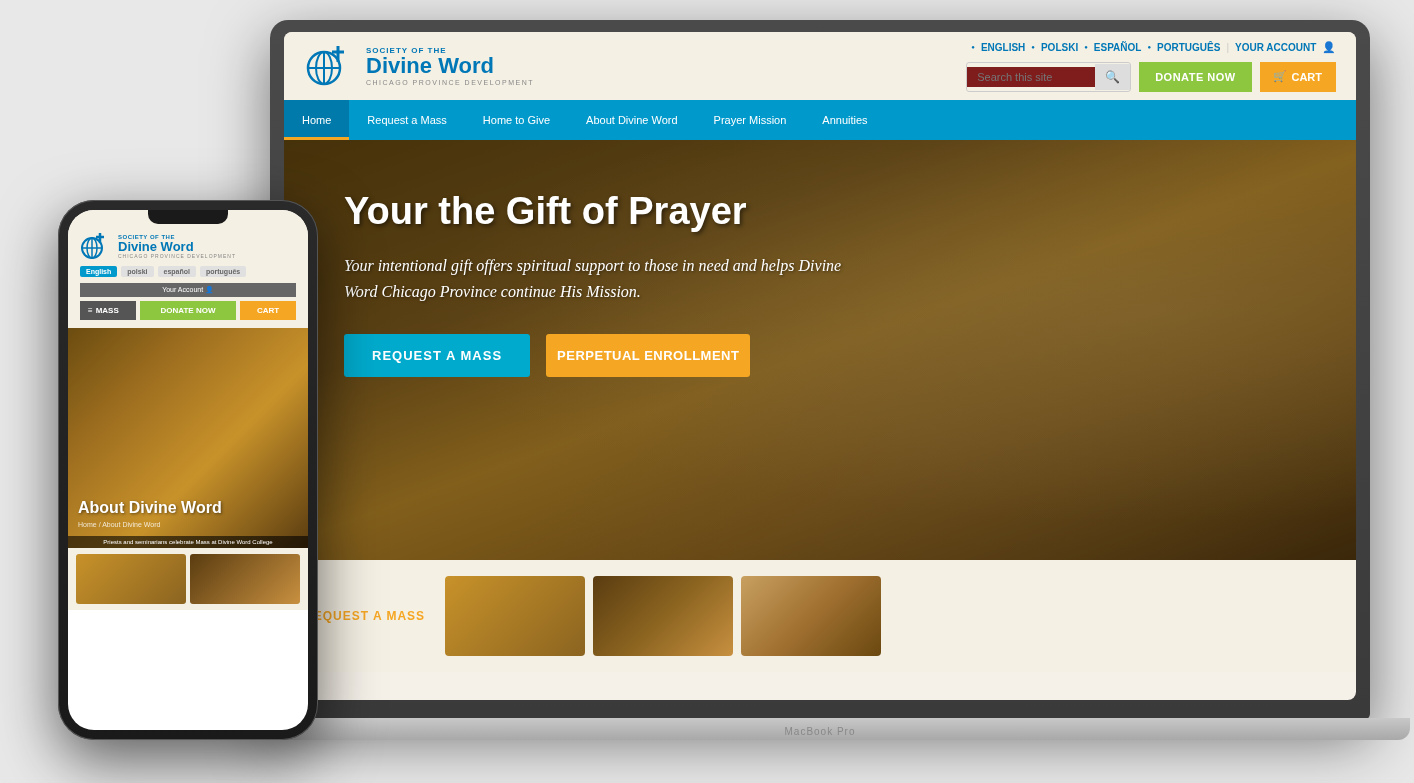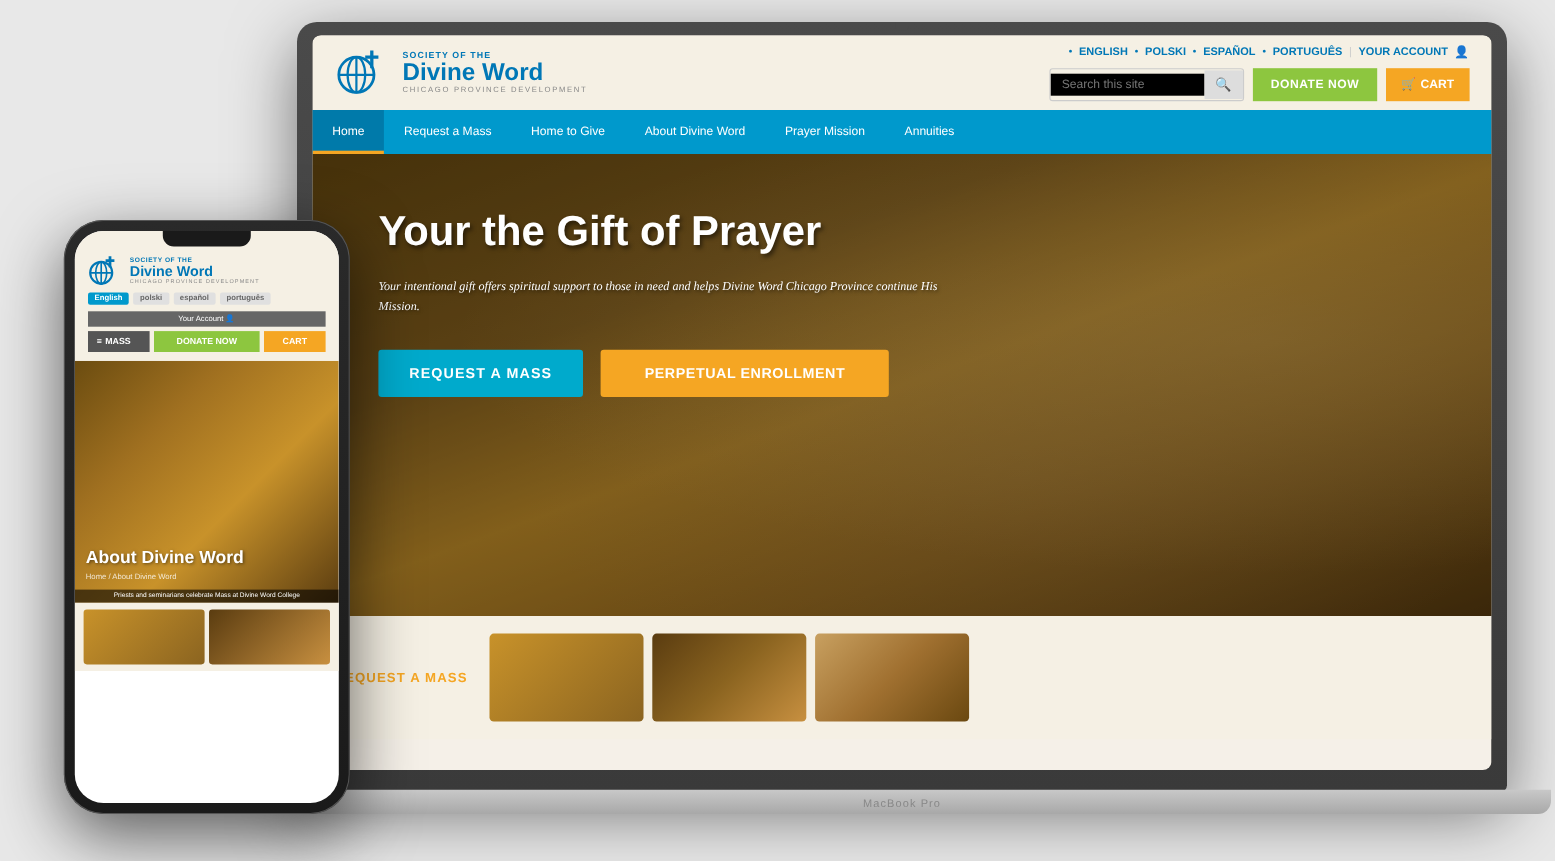--- a/index.html
+++ b/index.html
@@ -186,22 +186,22 @@
       border-radius: 3px;
       overflow: hidden;
       height: 30px;
     }
 
     .search-input {
       padding: 4px 10px;
       border: none;
       outline: none;
       font-size: 11px;
-      width: 140px;
-      background: #000000;
+      width: 128px;
+      background: #7f1d1d;
       color: #999;
     }
 
     .search-btn {
       background: #ddd;
       border: none;
       padding: 6px 10px;
       cursor: pointer;
       font-size: 12px;
       color: #555;
@@ -302,21 +302,21 @@
 
     .hero-title {
       font-size: 38px;
       font-weight: bold;
       color: white;
       margin-bottom: 20px;
       text-shadow: 2px 2px 4px rgba(0,0,0,0.5);
     }
 
     .hero-subtitle {
-      font-size: 11px;
+      font-size: 16px;
       color: white;
       line-height: 1.6;
       margin-bottom: 30px;
       font-style: italic;
       text-shadow: 1px 1px 3px rgba(0,0,0,0.5);
       font-family: Georgia, serif;
     }
 
     .hero-buttons {
       display: flex;
@@ -332,21 +332,21 @@
       font-size: 13px;
       cursor: pointer;
       letter-spacing: 1px;
       border-radius: 3px;
     }
 
     .btn-perpetual {
       background: #f5a623;
       color: white;
       border: none;
-      padding: 14px 40px;
+      padding: 14px 11px;
       font-weight: bold;
       font-size: 13px;
       cursor: pointer;
       letter-spacing: 0.5px;
       border-radius: 3px;
     }
 
     
     .bottom-strip {
       background: #f5f0e4;

